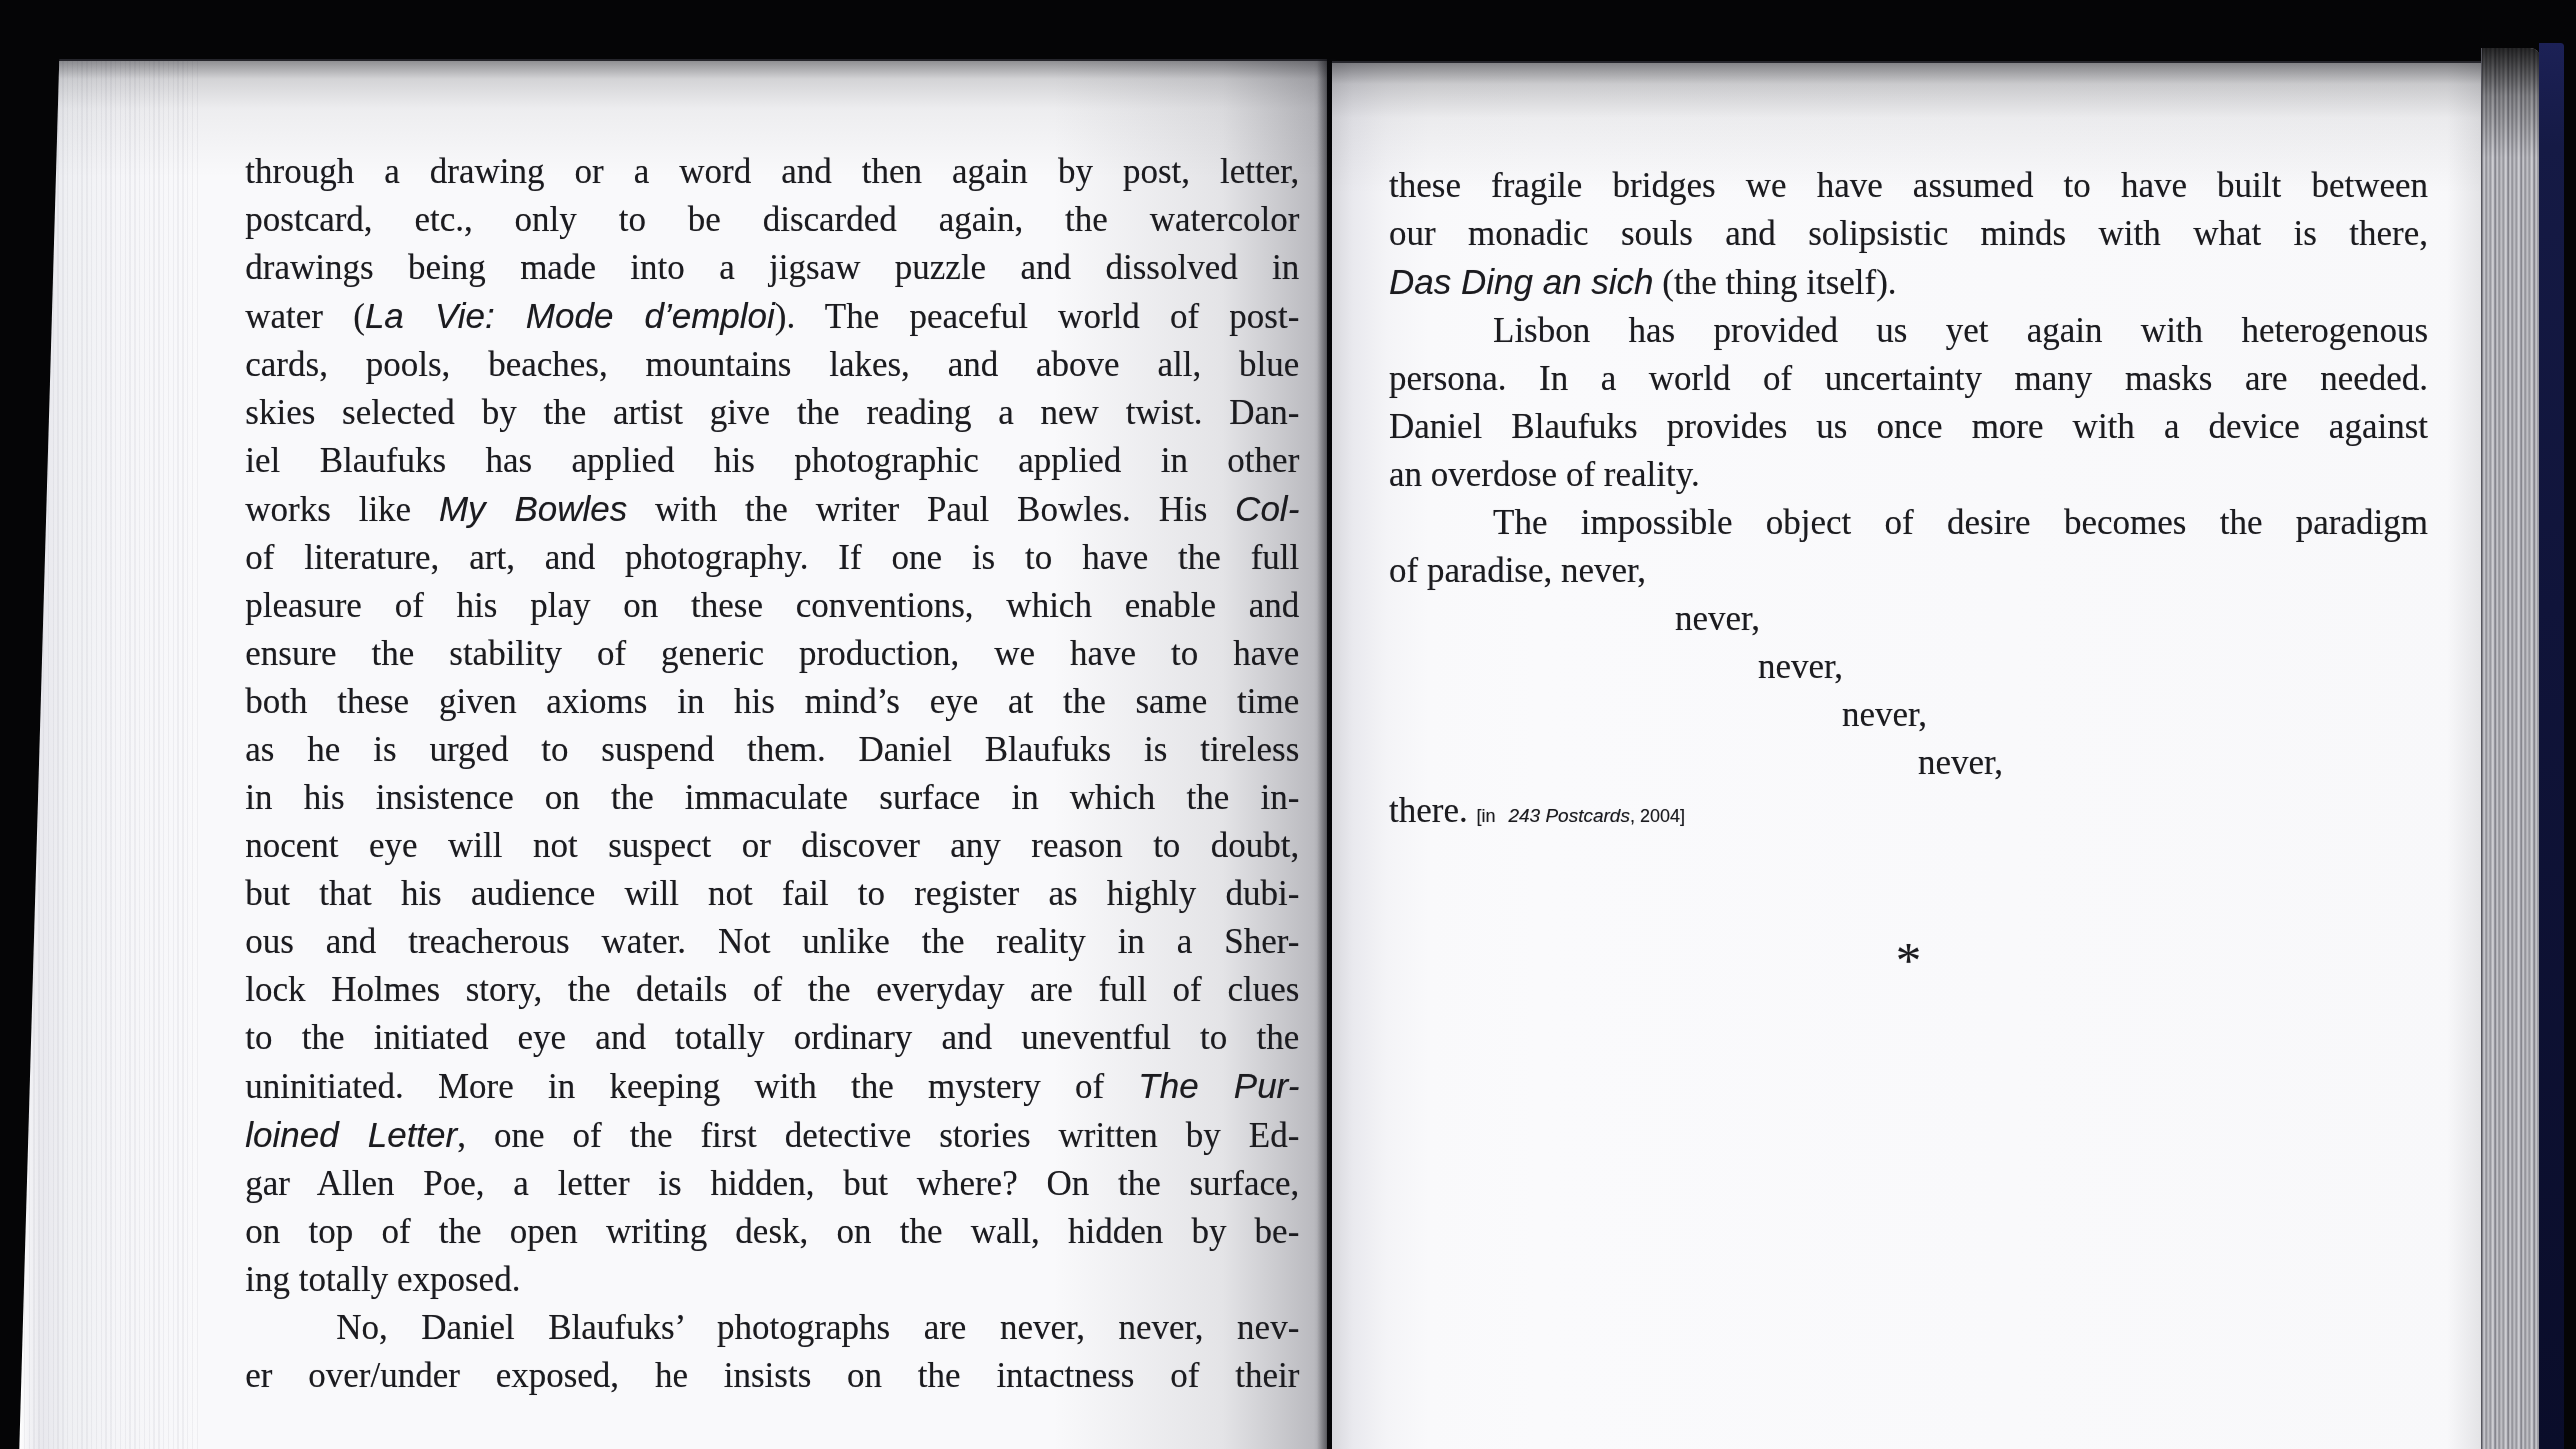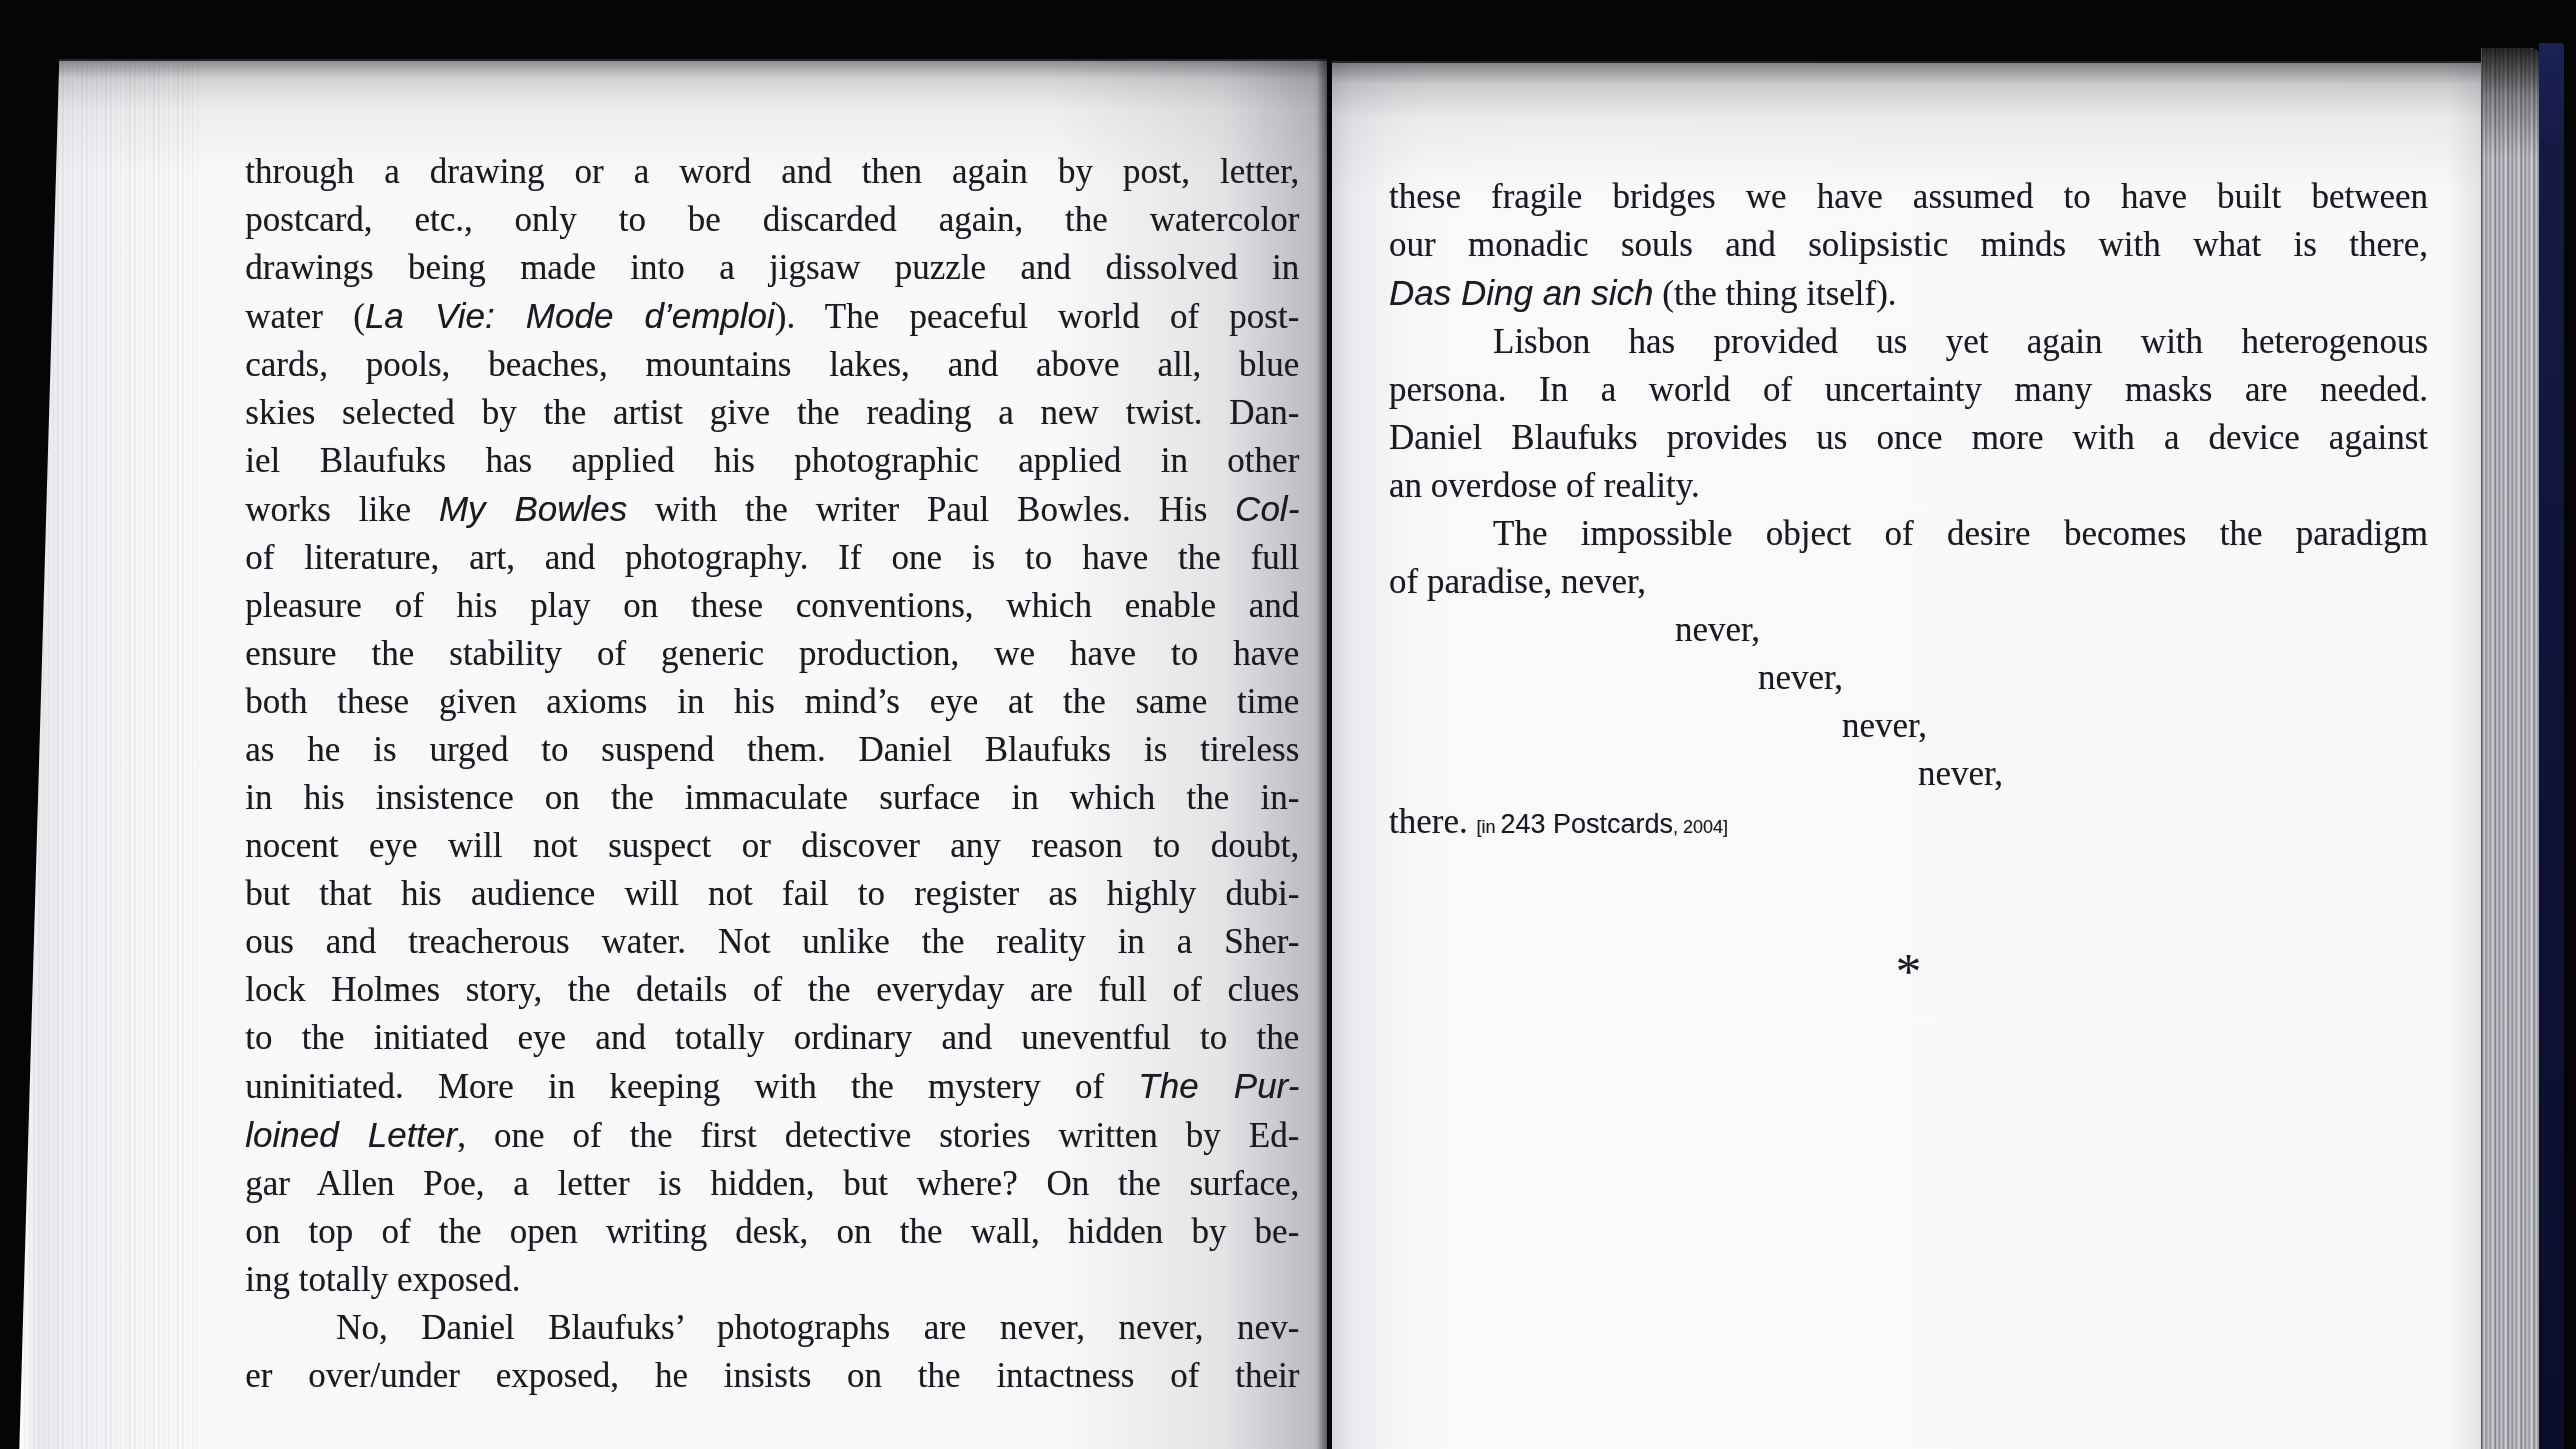--- a/index.html
+++ b/index.html
@@ -53,28 +53,28 @@
     border-top-right-radius:3.5px;
   }
 
   
   .textblock{
     position:absolute;
     font-size:35px;line-height:48px;color:#1b1b1f;
     text-shadow:0 0.3px 0.7px rgba(25,25,32,.45);
   }
   .textblock.left-text{left:226px;top:87px;width:1054px;}
-  .textblock.right-text{left:57px;top:110px;width:1039px;}
+  .textblock.right-text{left:57px;top:99px;width:1039px;}
   .tline{min-height:48px;text-align:justify;}
   .tline.just{text-align-last:justify;}
   .tline.center{text-align:center;text-align-last:center;}
   .tline.sep{font-size:51px;}
   .ti{font-family:"Liberation Sans",sans-serif;font-style:italic;}
   .note{font-family:"Liberation Sans",sans-serif;font-size:18px;}
-  .note-i{font-family:"Liberation Sans",sans-serif;font-size:27px;}
+  .note-i{font-family:"Liberation Sans",sans-serif;font-size:19px;font-style:italic;margin-left:8px;}
 </style>
 </head>
 <body>
 
 <div class="book">
   <div class="page left">
     <div id="left-text" class="textblock left-text">
         <div class="tline just"><span>through a drawing or a word and then again by post, letter,</span></div>
         <div class="tline just"><span>postcard, etc., only to be discarded again, the watercolor</span></div>
         <div class="tline just"><span>drawings being made into a jigsaw puzzle and dissolved in</span></div>

